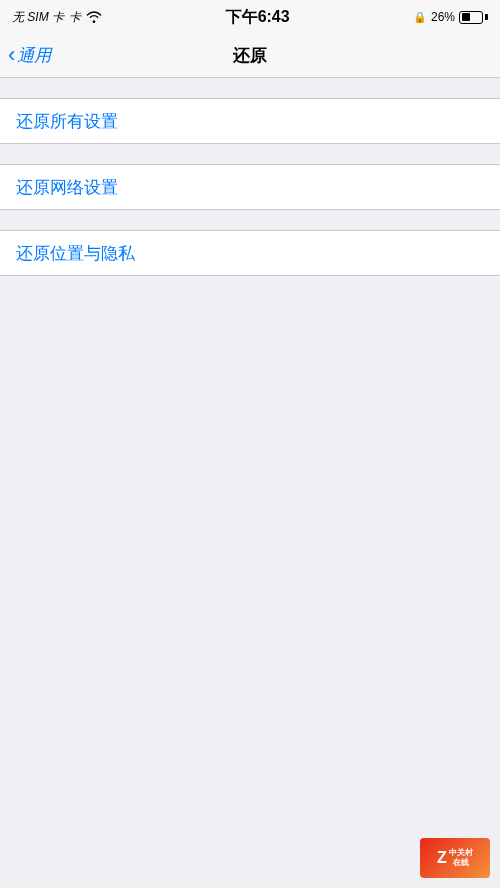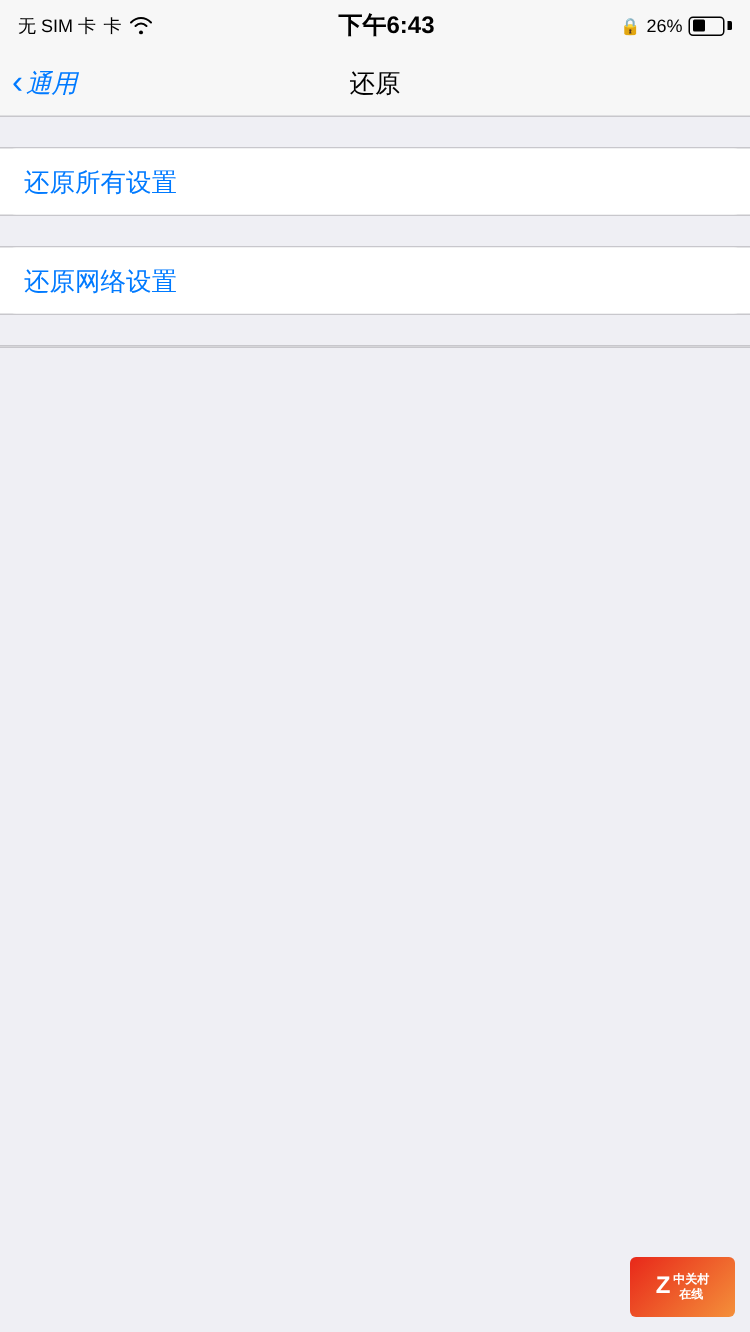--- a/index.html
+++ b/index.html
@@ -27,20 +27,21 @@
       font-size: 13px;
       font-weight: 500;
     }
 
     .status-left {
       display: flex;
       align-items: center;
       gap: 5px;
       font-size: 12px;
       color: #000;
+      font-style: italic;
     }
 
     .status-center {
       font-size: 16px;
       font-weight: 600;
       color: #000;
     }
 
     .status-right {
       display: flex;
@@ -116,21 +117,21 @@
       margin-top: -1px;
     }
 
     .nav-back-text {
       font-size: 17px;
       font-style: italic;
     }
 
     .nav-title {
       font-size: 17px;
-      font-weight: 400;
+      font-weight: 700;
       color: #000;
     }
 
     
     .content {
       margin-top: 20px;
     }
 
     
     .section {
@@ -241,20 +242,23 @@
 
   <div class="section">
     <div class="menu-item">
       <span class="menu-item-text">还原网络设置</span>
     </div>
   </div>
 
   <div class="section-gap"></div>
 
   <div class="section">
+    <div class="menu-item">
+      <span class="menu-item-text">还原位置与隐私</span>
+    </div>
   </div>
 
 </div>
 
 <div class="watermark">
   <span class="watermark-z">Z</span>
   <span class="watermark-text">中关村<br>在线</span>
 </div>
 
 </body></html>

